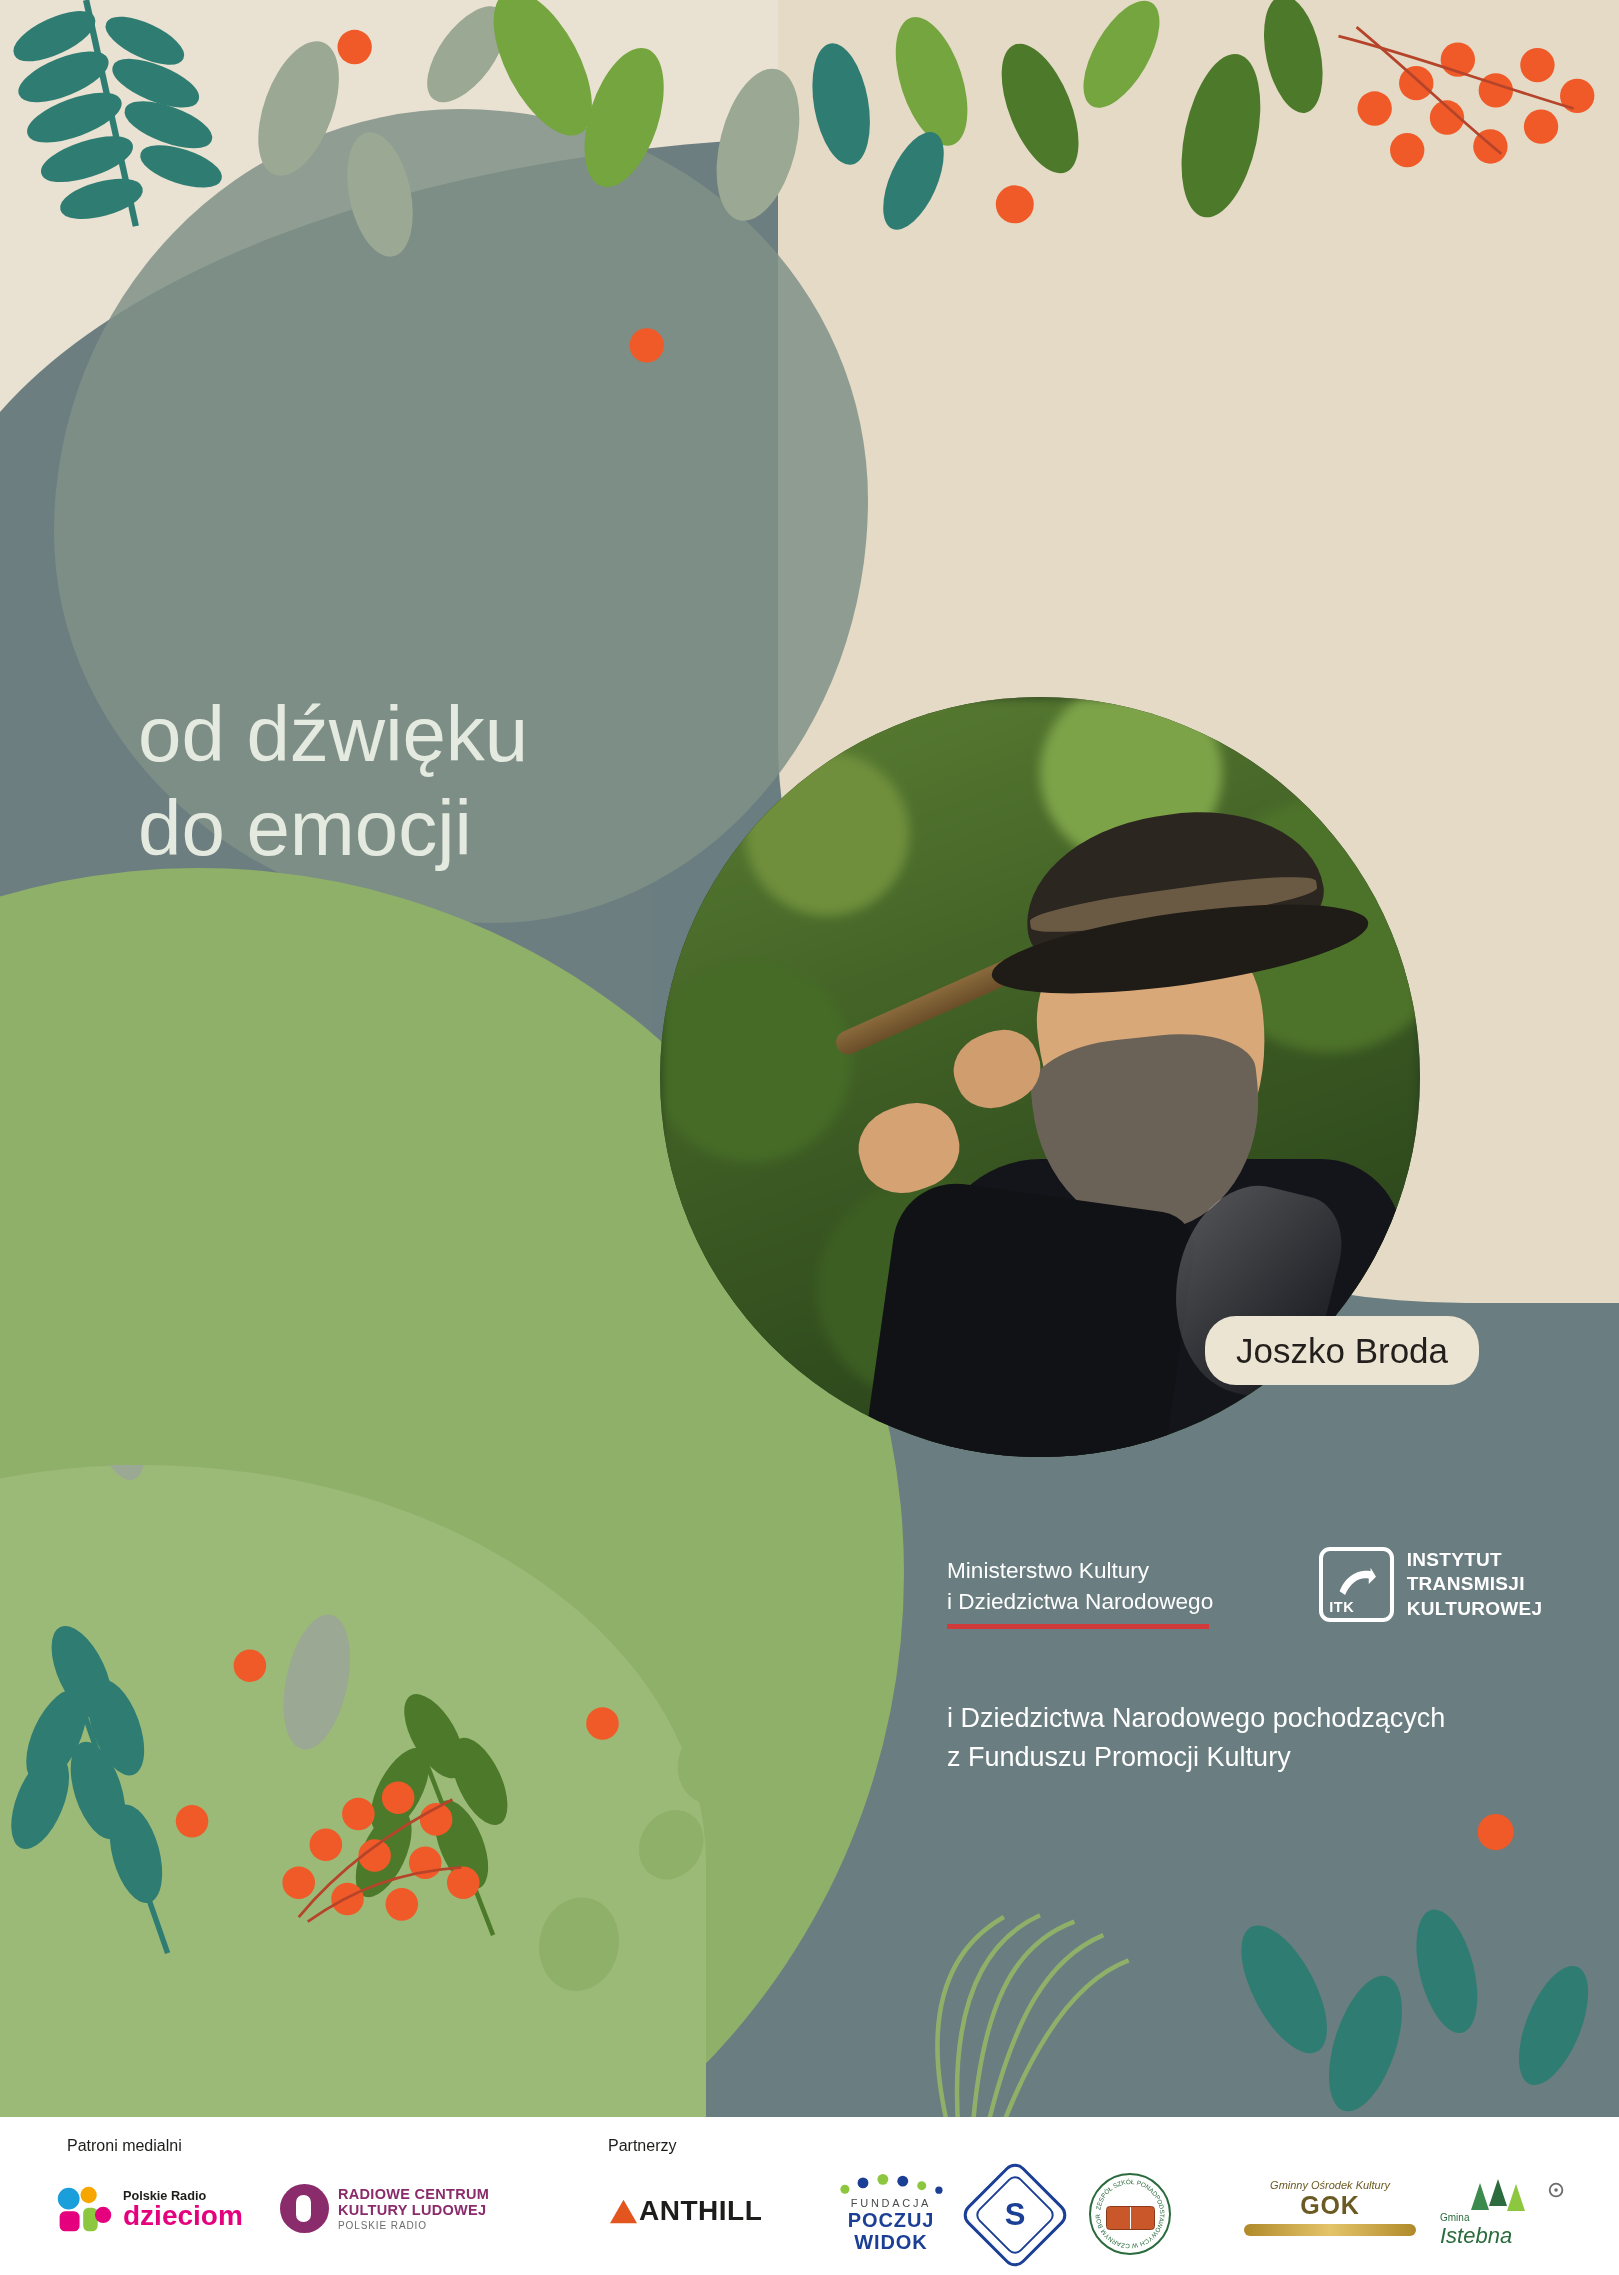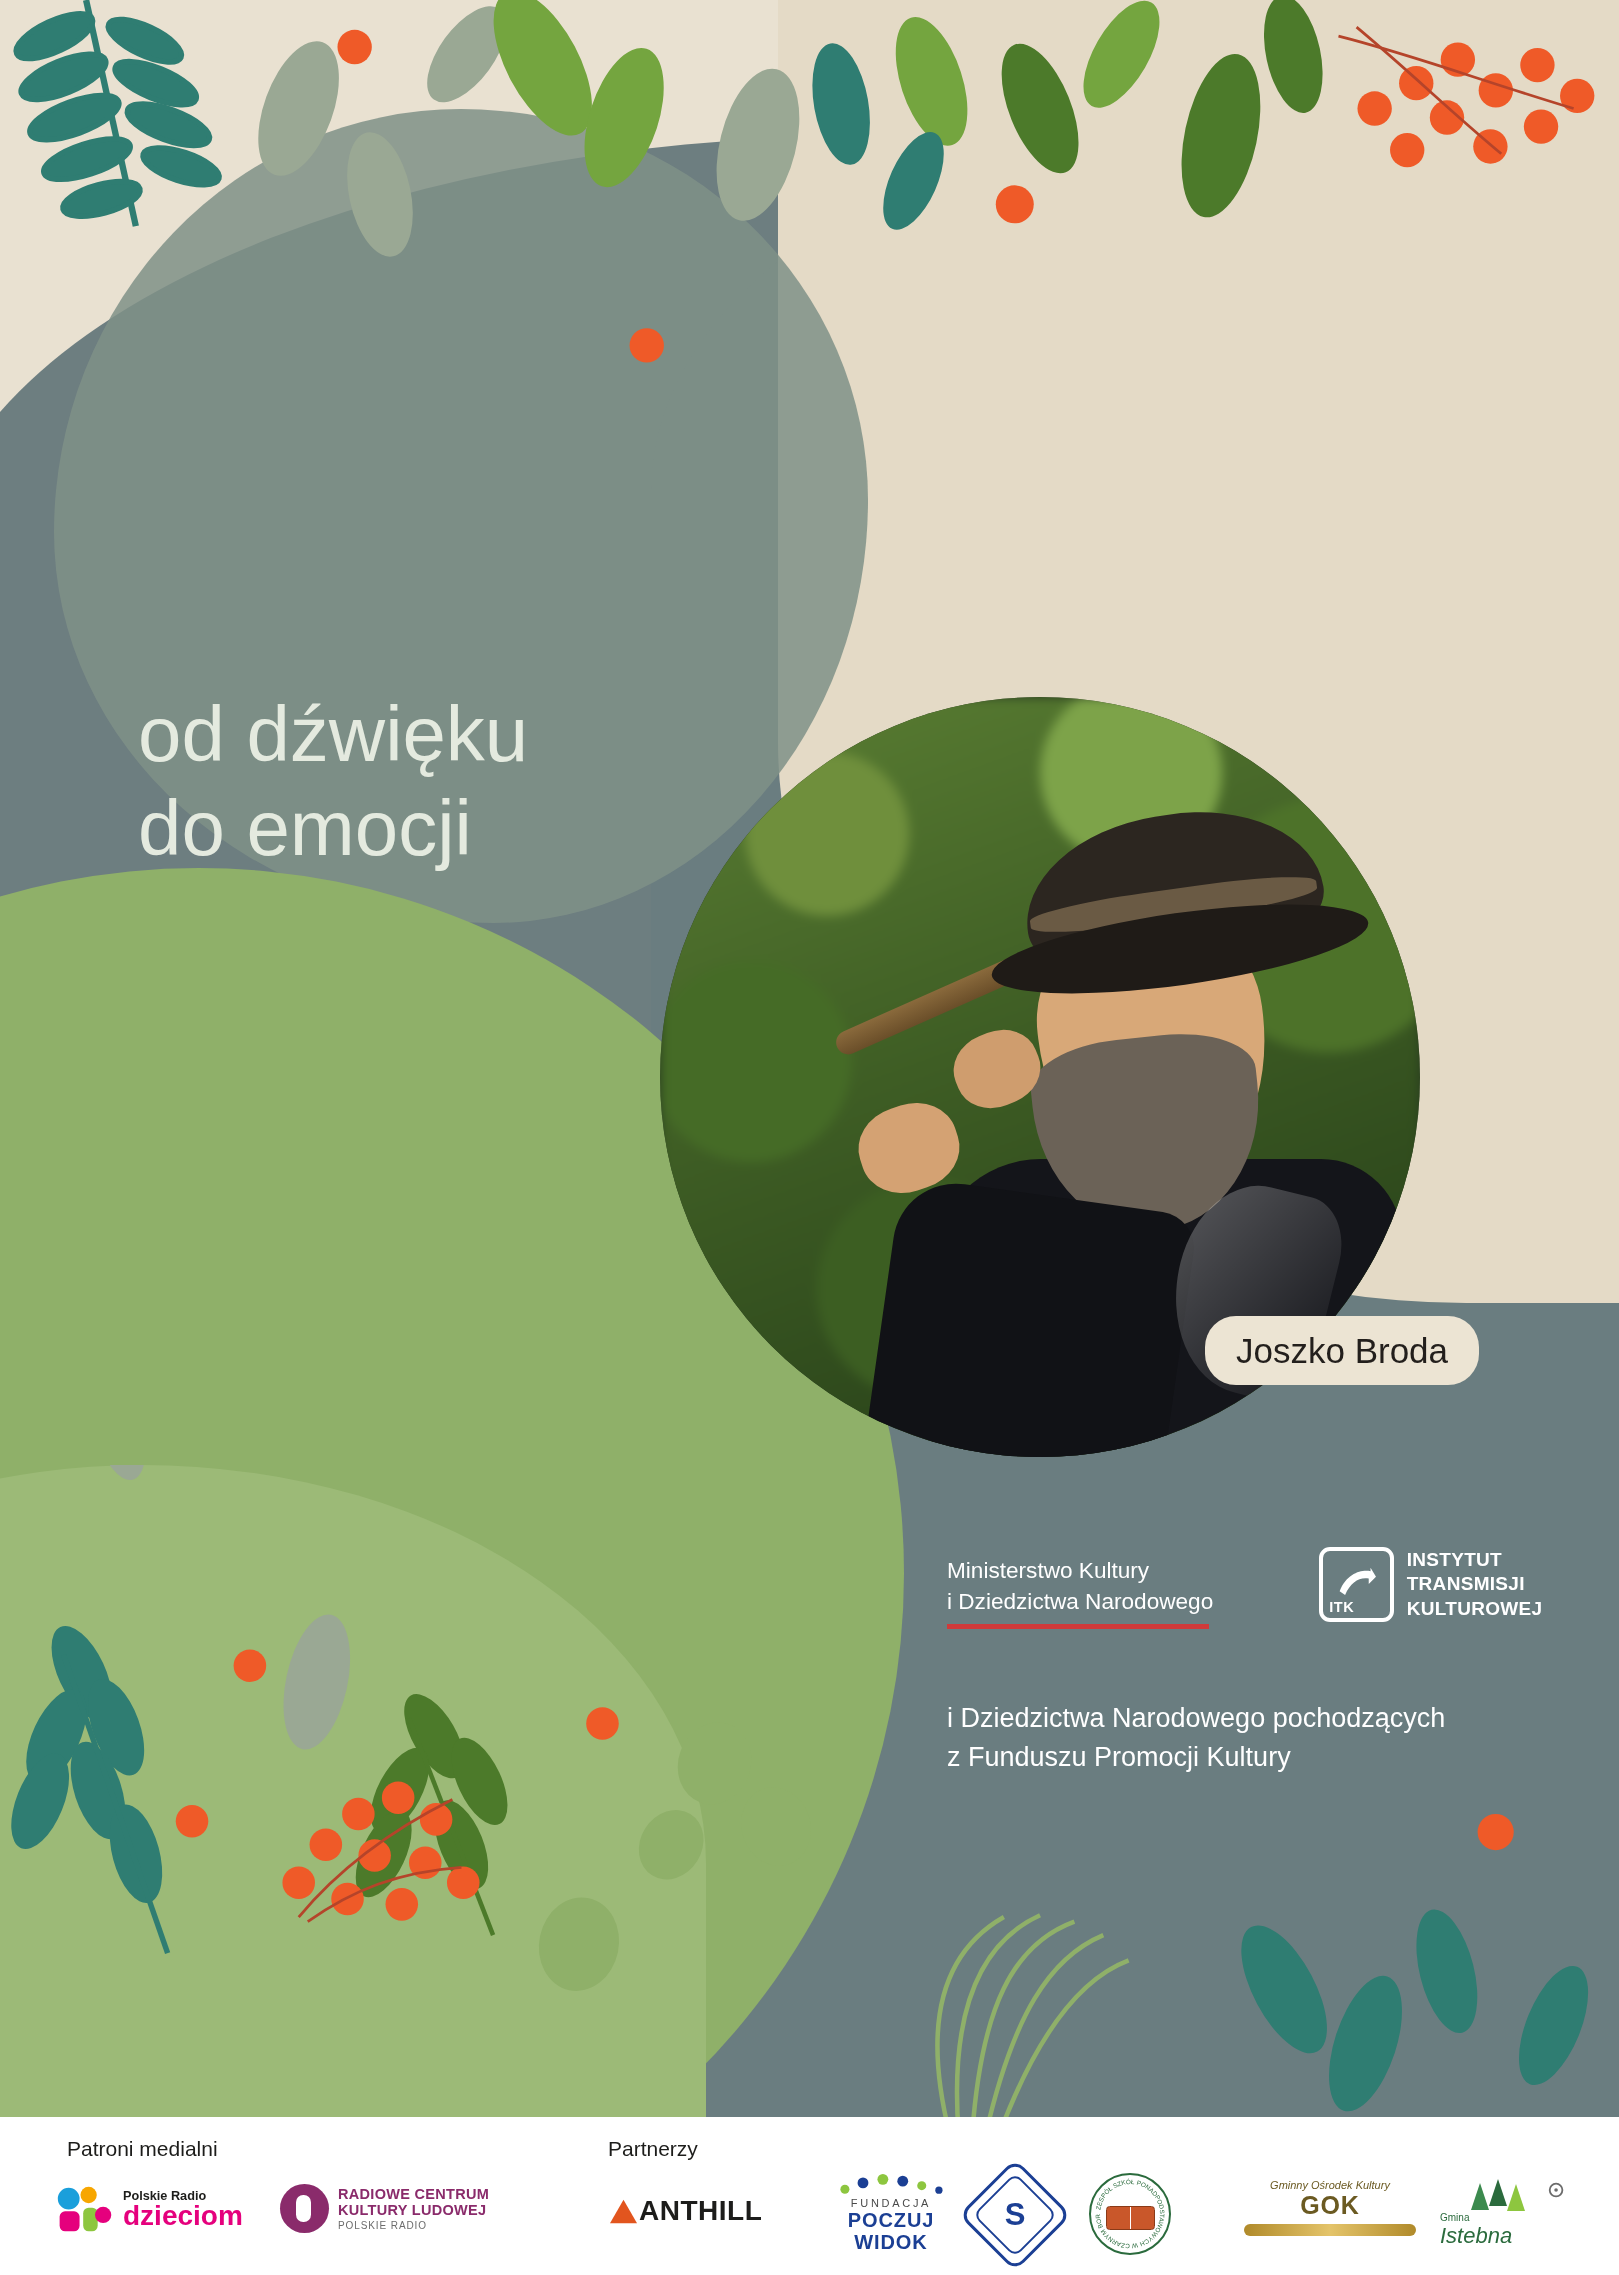--- a/index.html
+++ b/index.html
@@ -320,21 +320,21 @@
   .footer {
     position: absolute;
     left: 0;
     bottom: 0;
     width: 1619px;
     height: 159px;
     background: #ffffff;
   }
   .footer .cap {
     position: absolute;
-    font-size: 21px;
+    font-size: 16px;
     color: #1d1d1b;
   }
   .cap-media { left: 67px; top: 20px; }
   .cap-partners { left: 608px; top: 20px; }
 
   .logo {
     position: absolute;
     display: flex;
     align-items: center;
   }

